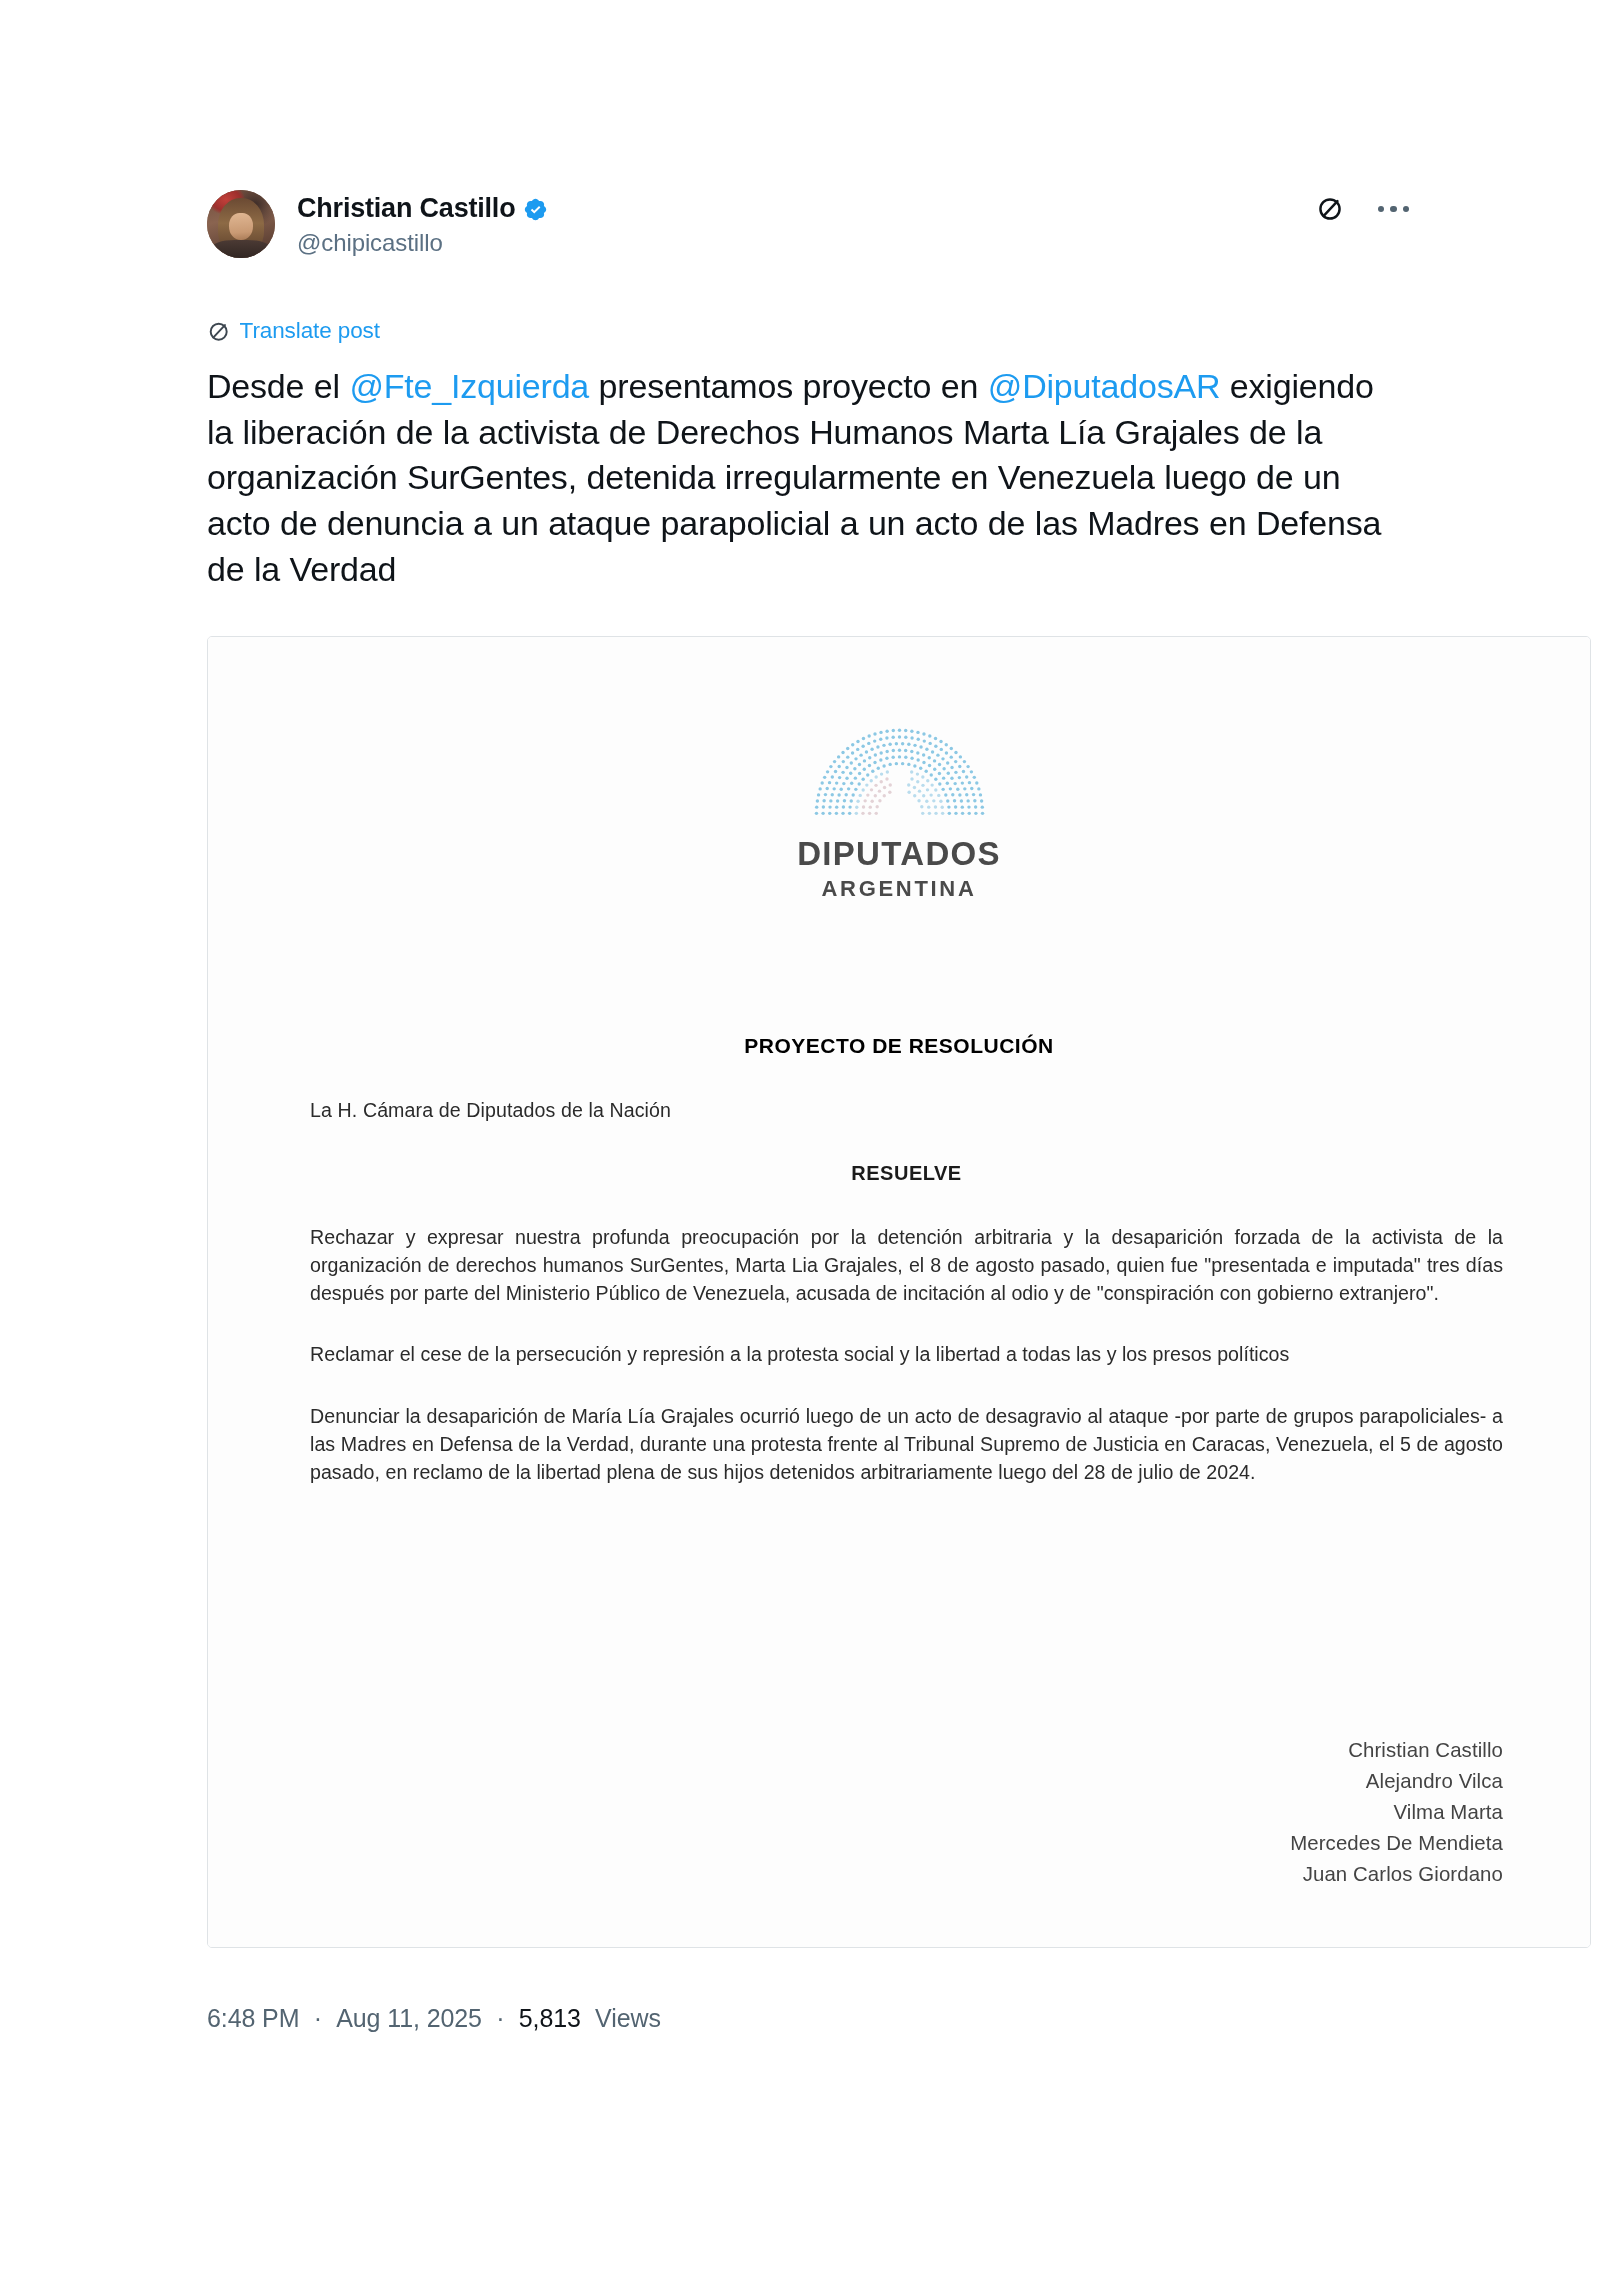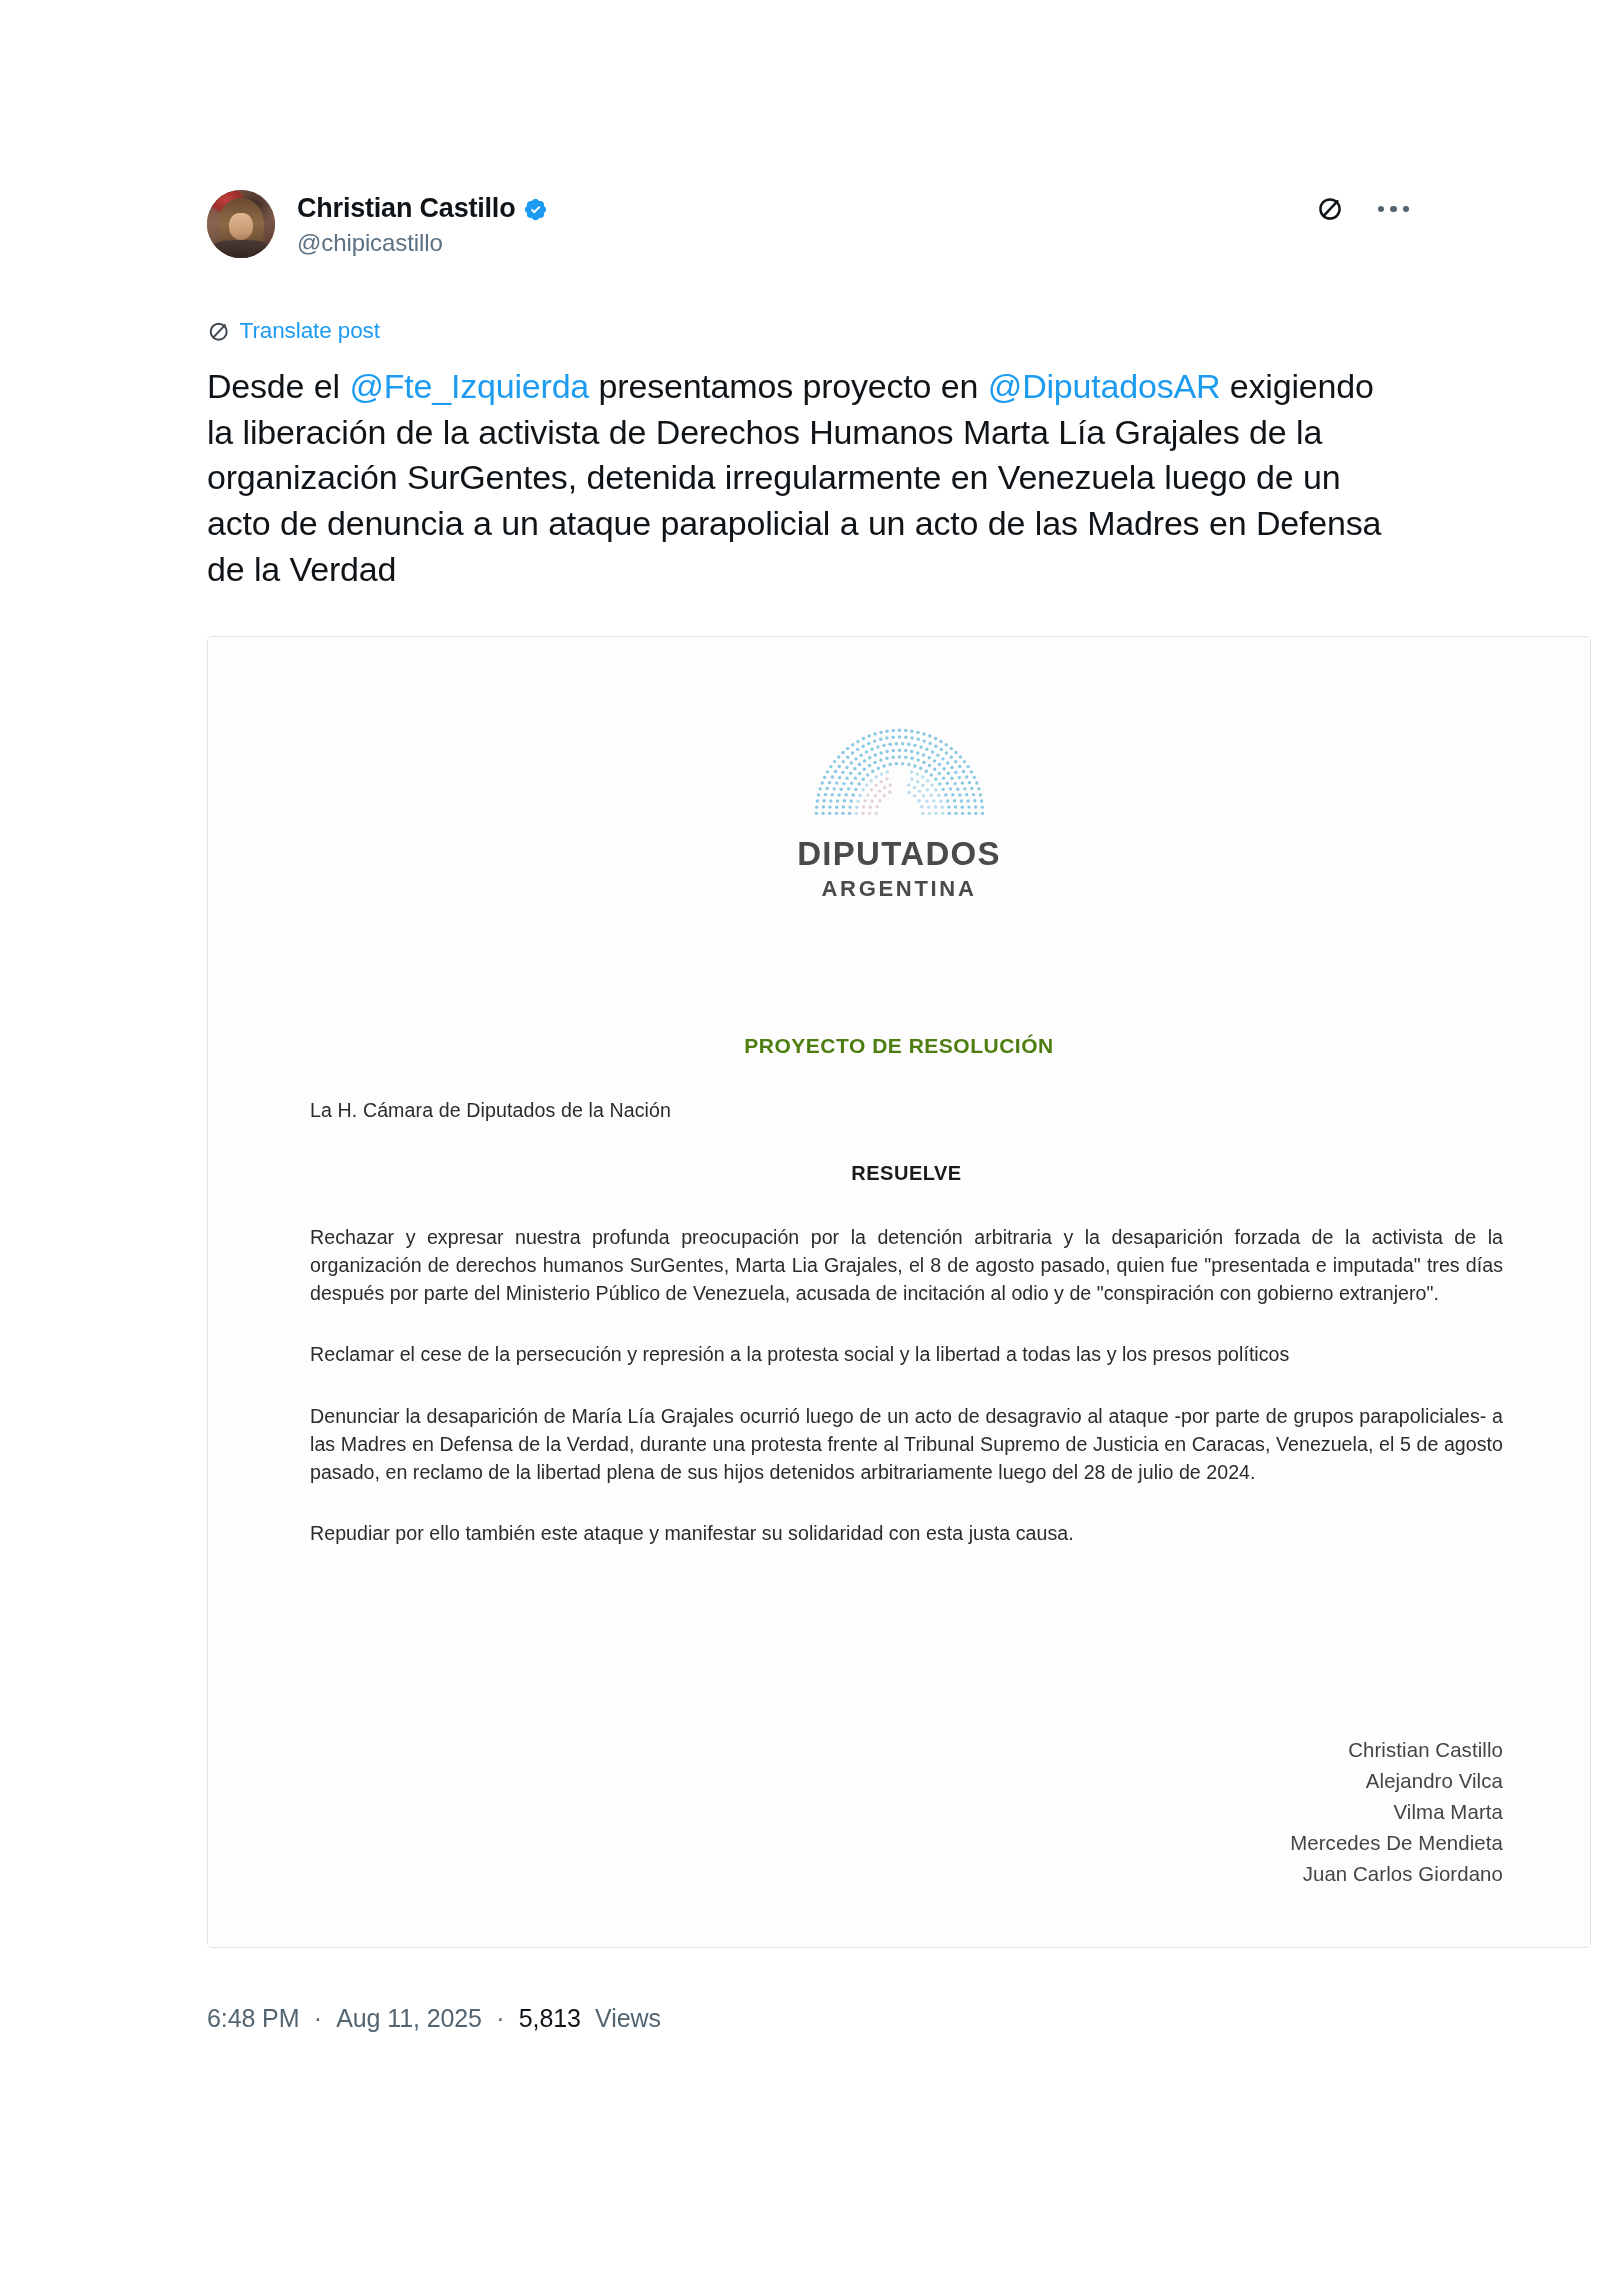--- a/index.html
+++ b/index.html
@@ -217,21 +217,21 @@
     margin-top: 3.3px;
   }
 
   .doc-title {
     position: absolute;
     left: 0; right: 0;
     top: 397px;
     text-align: center;
     font-size: 21px;
     font-weight: 700;
-    color: #4d7c0f;
+    color: #000000;
     letter-spacing: 0.5px;
   }
 
   .doc-body {
     position: absolute;
     left: 102px;
     right: 87px;
     top: 460px;
   }
 
@@ -628,21 +628,20 @@
       </div>
 
       <div class="doc-title">PROYECTO DE RESOLUCIÓN</div>
 
       <div class="doc-body">
         <div class="doc-line">La H. Cámara de Diputados de la Nación</div>
         <div class="doc-center-bold">RESUELVE</div>
         <div class="doc-para first">Rechazar y expresar nuestra profunda preocupación por la detención arbitraria y la desaparición forzada de la activista de la organización de derechos humanos SurGentes, Marta Lia Grajales, el 8 de agosto pasado, quien fue "presentada e imputada" tres días después por parte del Ministerio Público de Venezuela, acusada de incitación al odio y de "conspiración con gobierno extranjero".</div>
         <div class="doc-para">Reclamar el cese de la persecución y represión a la protesta social y la libertad a todas las y los presos políticos</div>
         <div class="doc-para">Denunciar la desaparición de María Lía Grajales ocurrió luego de un acto de desagravio al ataque -por parte de grupos parapoliciales- a las Madres en Defensa de la Verdad, durante una protesta frente al Tribunal Supremo de Justicia en Caracas, Venezuela, el 5 de agosto pasado, en reclamo de la libertad plena de sus hijos detenidos arbitrariamente luego del 28 de julio de 2024.</div>
-        <div class="doc-para">Repudiar por ello también este ataque y manifestar su solidaridad con esta justa causa.</div>
       </div>
 
       <div class="doc-signatures">
         <div class="doc-signature">Christian Castillo</div>
         <div class="doc-signature">Alejandro Vilca</div>
         <div class="doc-signature">Vilma Marta</div>
         <div class="doc-signature">Mercedes De Mendieta</div>
         <div class="doc-signature">Juan Carlos Giordano</div>
       </div>
 

